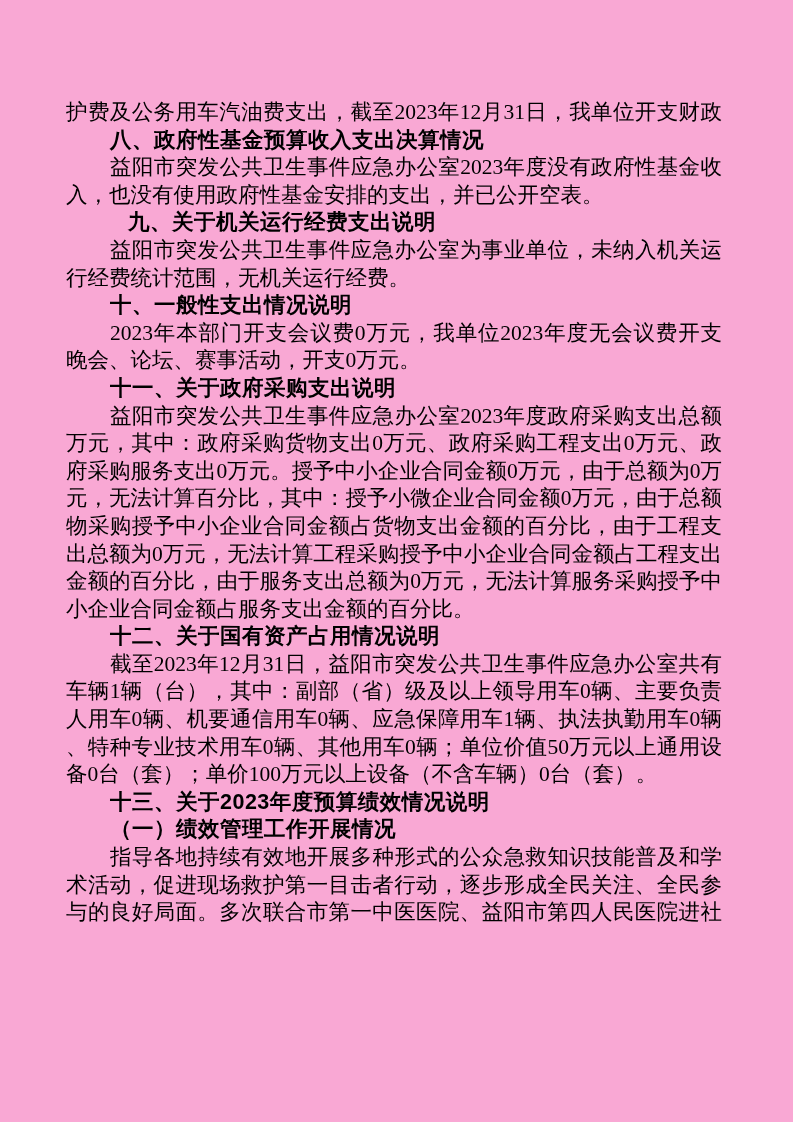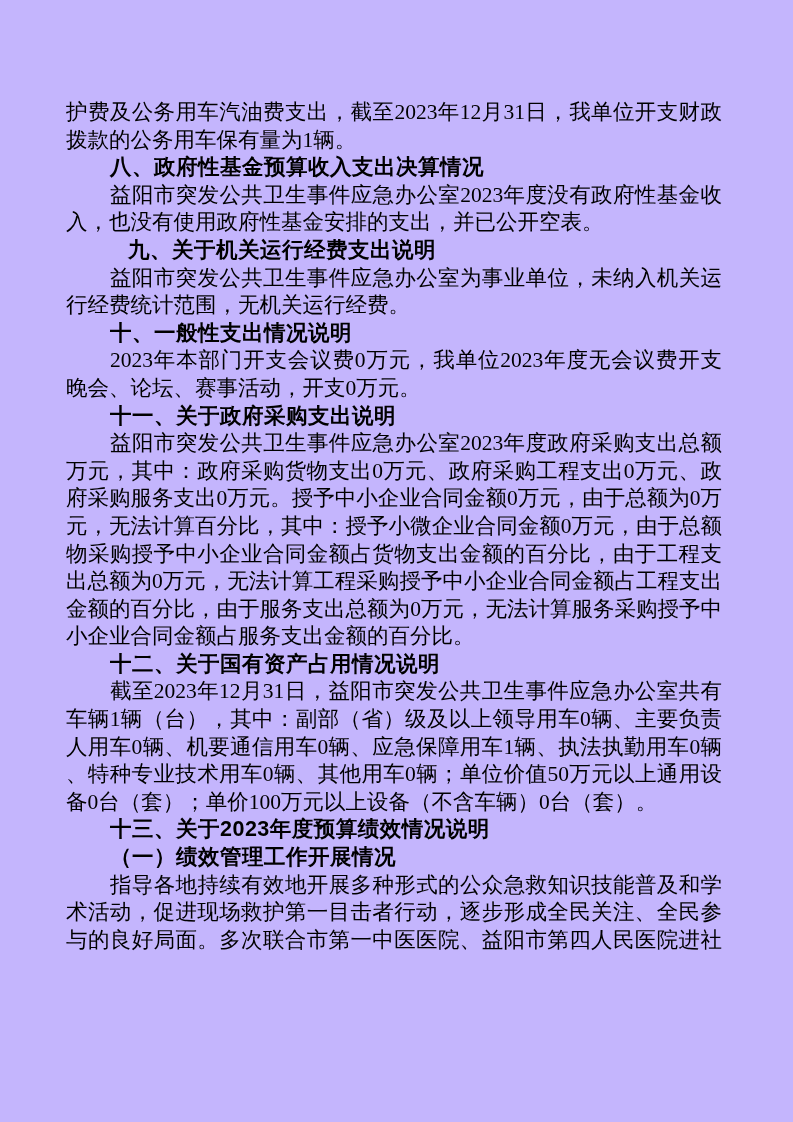--- a/index.html
+++ b/index.html
@@ -4,21 +4,21 @@
 <style>
   html, body {
     margin: 0;
     padding: 0;
     background: #ffffff;
   }
   .page {
     position: relative;
     width: 793px;
     height: 1122px;
-    background: #c4b5fd;
+    background: #f9a8d4;
     overflow: hidden;
   }
   .doc-body {
     position: absolute;
     left: 66px;
     top: 99px;
     width: 656px;
     color: #000000;
     font-family: "Liberation Serif", "DejaVu Serif", serif;
     font-size: 21.5px;
@@ -46,21 +46,20 @@
   .ind-normal { text-indent: 44px; }
   .ind-extra  { text-indent: 62px; }
   .ind-none   { text-indent: 0; }
 </style>
 </head>
 <body>
 
 <div class="page">
   <div class="doc-body">
       <div class="line justify ind-none">护费及公务用车汽油费支出，截至2023年12月31日，我单位开支财政</div>
-      <div class="line plain ind-none">拨款的公务用车保有量为1辆。</div>
       <div class="line heading plain ind-normal">八、政府性基金预算收入支出决算情况</div>
       <div class="line justify ind-normal">益阳市突发公共卫生事件应急办公室2023年度没有政府性基金收</div>
       <div class="line plain ind-none">入，也没有使用政府性基金安排的支出，并已公开空表。</div>
       <div class="line heading plain ind-extra">九、关于机关运行经费支出说明</div>
       <div class="line justify ind-normal">益阳市突发公共卫生事件应急办公室为事业单位，未纳入机关运</div>
       <div class="line plain ind-none">行经费统计范围，无机关运行经费。</div>
       <div class="line heading plain ind-normal">十、一般性支出情况说明</div>
       <div class="line justify ind-normal">2023年本部门开支会议费0万元，我单位2023年度无会议费开支</div>
       <div class="line plain ind-none">晚会、论坛、赛事活动，开支0万元。</div>
       <div class="line heading plain ind-normal">十一、关于政府采购支出说明</div>

